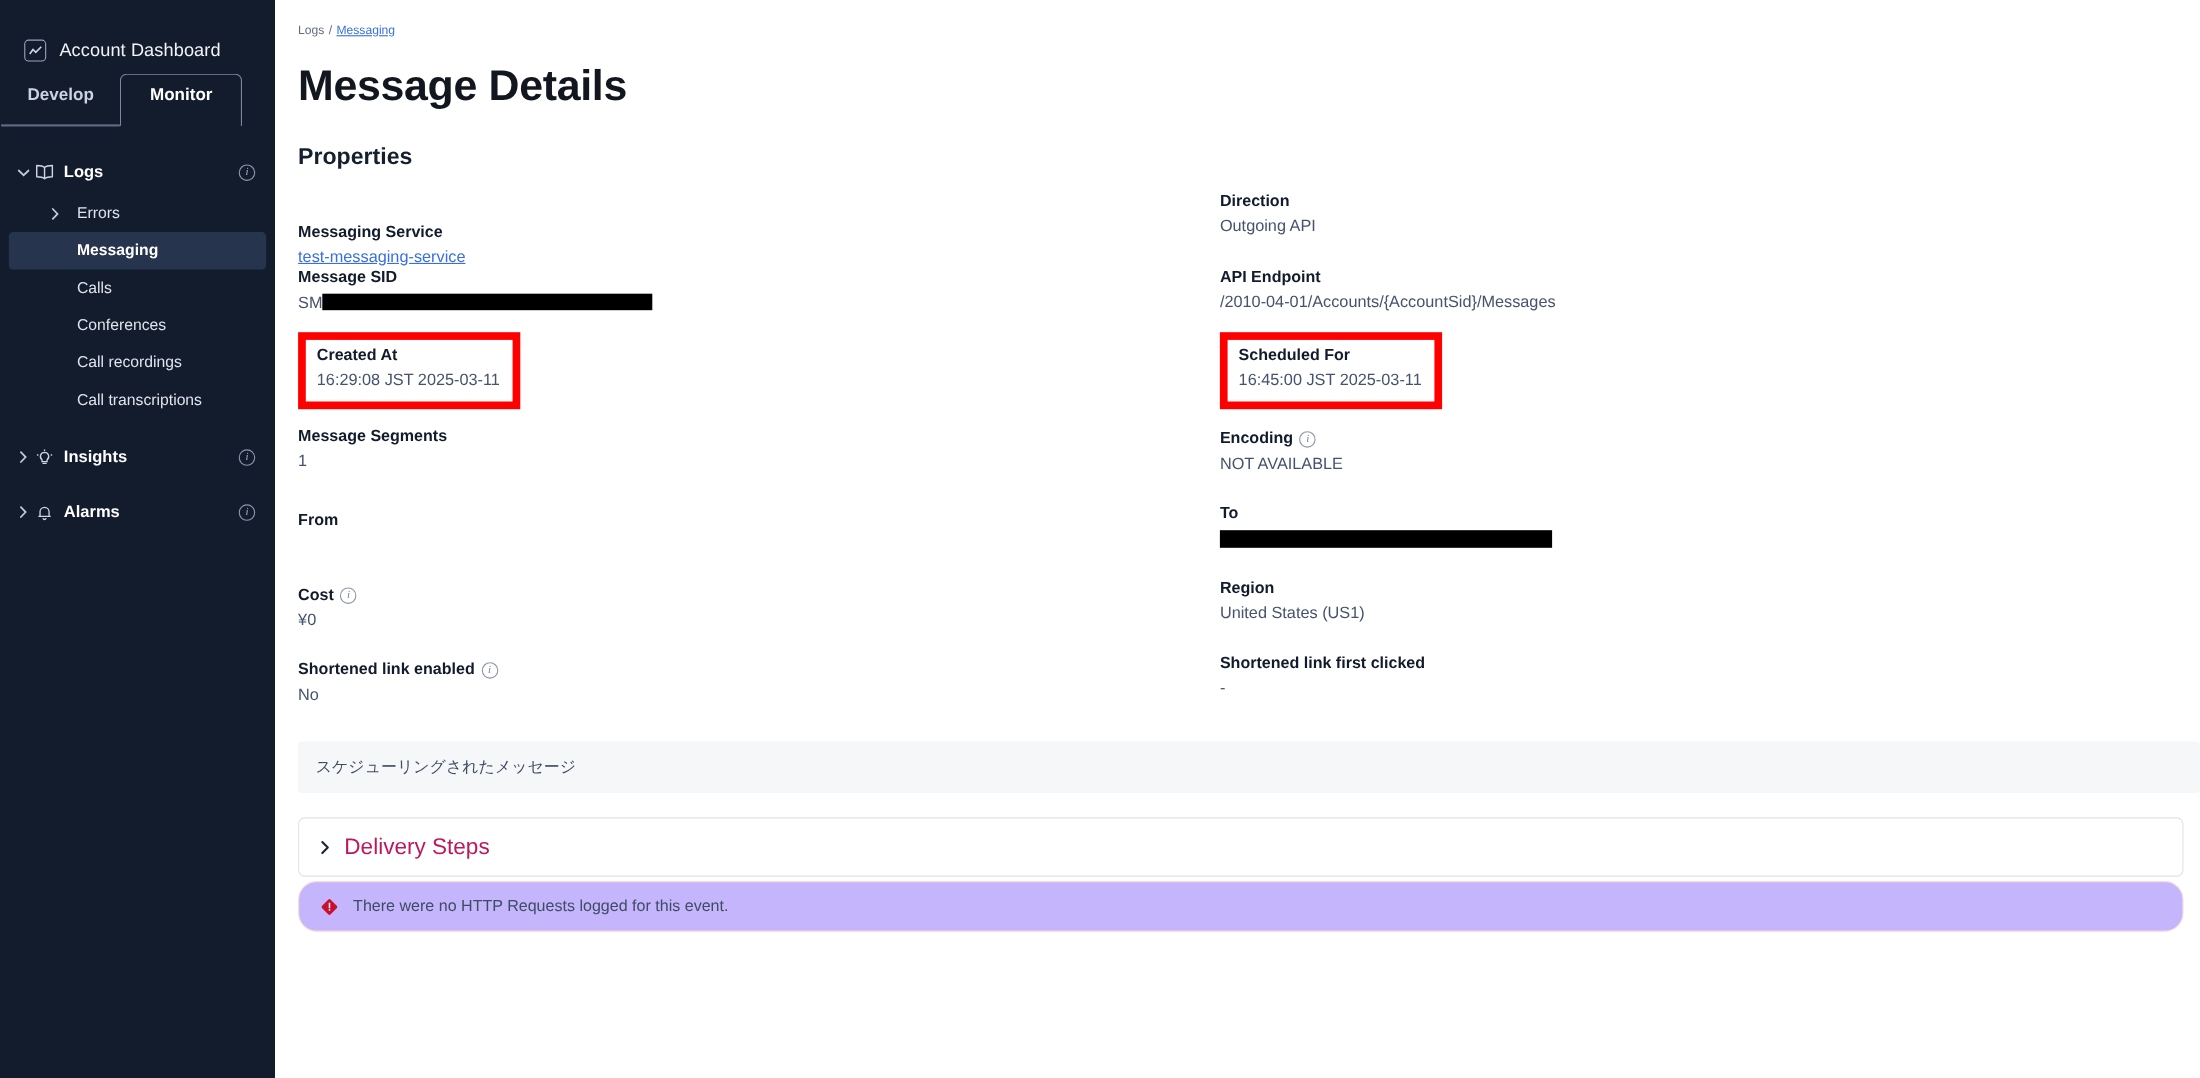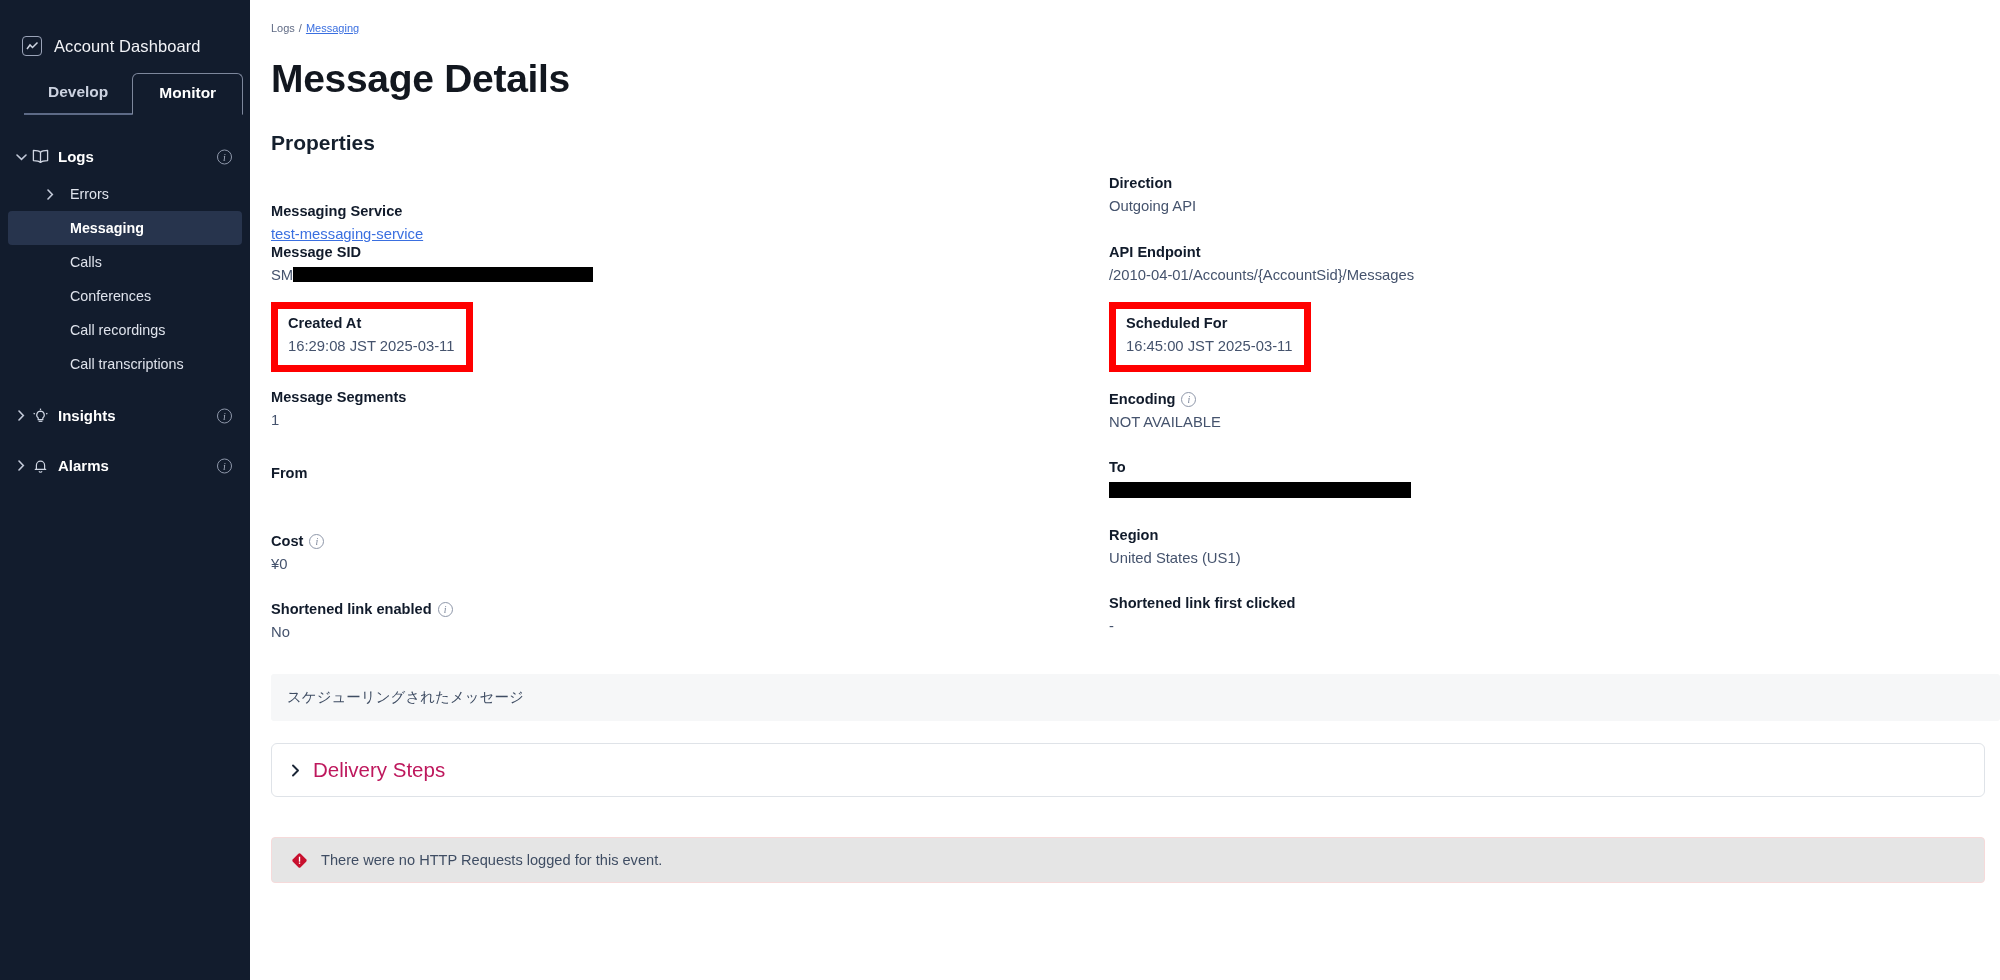--- a/index.html
+++ b/index.html
@@ -25,21 +25,21 @@
   }
   .acct-icon {
     width: 20px; height: 20px;
     border: 1.6px solid #9aa3b8; border-radius: 4px;
     display: flex; align-items: center; justify-content: center;
     flex: 0 0 auto;
   }
   .acct-icon svg { display: block; }
   .acct-label { font-size: 16.5px; color: #f2f3f7; letter-spacing: .1px; }
 
-  .tabs { display: flex; align-items: flex-end; height: 48px; padding-left: 24px; position: relative; }
+  .tabs { display: flex; height: 48px; padding-left: 1px; position: relative; }
   .tab {
     font-size: 15.5px; font-weight: bold; color: #ccd2e0;
     padding: 11px 24px 12px 24px;
     border-bottom: 2px solid #5d6a86;
     position: relative; top: 1px;
   }
   .tab.active {
     color: #ffffff;
     background: #121c2d;
     border: 1.6px solid #7d879c;
@@ -131,21 +131,21 @@
   }
   .steps {
     margin-top: 22px; border: 1px solid #dfe3e8; border-radius: 6px;
     width: 1714px; height: 54px;
     display: flex; align-items: center; padding-left: 19px; gap: 13px;
     cursor: pointer;
   }
   .steps-caret { color: #1b2636; display: flex; align-items: center; }
   .steps-title { font-size: 20.5px; font-weight: normal; color: #be185d; }
   .alert {
-    margin-top: 40px; background: #e5e5e5; border: 1px solid #f6dada; border-radius: 4px;
+    margin-top: 4px; background: #c4b5fd; border: 1px solid #f6dada; border-radius: 17px;
     width: 1714px; height: 46px;
     display: flex; align-items: center; padding-left: 19px; gap: 13px;
   }
   .alert-ico { width: 17px; height: 17px; flex: 0 0 17px; display:flex; }
   .alert-txt { font-size: 14.6px; color: #3f4d63; }
 </style>
 </head>
 <body>
 
 <div class="app">

